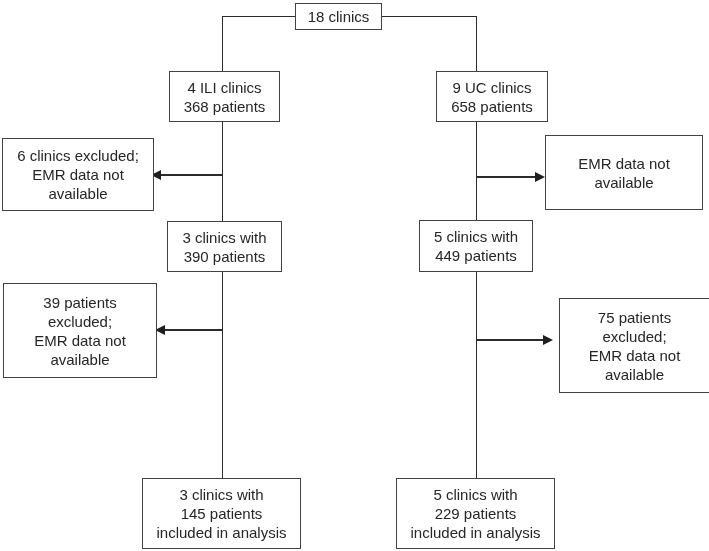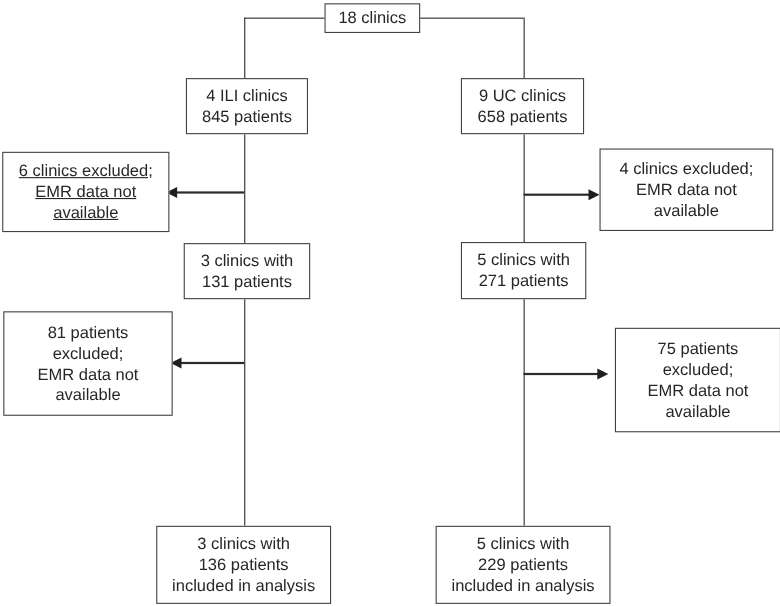--- a/index.html
+++ b/index.html
@@ -27,22 +27,22 @@
     align-items: center;
     text-align: center;
     font-size: 15px;
     line-height: 19px;
   }
   .ln { white-space: nowrap; }
 
   
   .b-top      { left: 295px; top: 3px;   width: 87px;  height: 27px; }
   .b-ili      { left: 169px; top: 71px;  width: 111px; height: 51px; }
-  .b-uc       { left: 419px; top: 71px;  width: 112px; height: 51px; }
-  .b-excl-l1  { left: 2px;   top: 138px; width: 152px; height: 73px; text-decoration: underline; }
+  .b-uc       { left: 436px; top: 71px;  width: 112px; height: 51px; }
+  .b-excl-l1  { left: 2px;   top: 138px; width: 152px; height: 73px; }
   .b-excl-r1  { left: 545px; top: 135px; width: 158px; height: 75px; }
   .b-mid-l    { left: 167px; top: 221px; width: 115px; height: 51px; }
   .b-mid-r    { left: 419px; top: 220px; width: 114px; height: 52px; }
   .b-excl-l2  { left: 3px;   top: 283px; width: 154px; height: 95px; }
   .b-excl-r2  { left: 559px; top: 298px; width: 151px; height: 95px; }
   .b-final-l  { left: 142px; top: 478px; width: 159px; height: 71px; }
   .b-final-r  { left: 396px; top: 478px; width: 159px; height: 71px; }
 
   
   .hline, .vline {
@@ -104,67 +104,66 @@
   <div class="ahead ahead-left a-l2-head"></div>
   <div class="hline a-r2-stem"></div>
   <div class="ahead ahead-right a-r2-head"></div>
 
   <div class="box b-top">
     <div class="ln">18 clinics</div>
   </div>
 
   <div class="box b-ili">
     <div class="ln">4 ILI clinics</div>
-    <div class="ln">845 patients</div>
+    <div class="ln">368 patients</div>
   </div>
 
   <div class="box b-uc">
     <div class="ln">9 UC clinics</div>
     <div class="ln">658 patients</div>
   </div>
 
   <div class="box b-excl-l1">
     <div class="ln">6 clinics excluded;</div>
     <div class="ln">EMR data not</div>
     <div class="ln">available</div>
   </div>
 
   <div class="box b-excl-r1">
-    <div class="ln">4 clinics excluded;</div>
     <div class="ln">EMR data not</div>
     <div class="ln">available</div>
   </div>
 
   <div class="box b-mid-l">
     <div class="ln">3 clinics with</div>
-    <div class="ln">131 patients</div>
+    <div class="ln">390 patients</div>
   </div>
 
   <div class="box b-mid-r">
     <div class="ln">5 clinics with</div>
-    <div class="ln">271 patients</div>
+    <div class="ln">449 patients</div>
   </div>
 
   <div class="box b-excl-l2">
-    <div class="ln">81 patients</div>
+    <div class="ln">39 patients</div>
     <div class="ln">excluded;</div>
     <div class="ln">EMR data not</div>
     <div class="ln">available</div>
   </div>
 
   <div class="box b-excl-r2">
     <div class="ln">75 patients</div>
     <div class="ln">excluded;</div>
     <div class="ln">EMR data not</div>
     <div class="ln">available</div>
   </div>
 
   <div class="box b-final-l">
     <div class="ln">3 clinics with</div>
-    <div class="ln">136 patients</div>
+    <div class="ln">145 patients</div>
     <div class="ln">included in analysis</div>
   </div>
 
   <div class="box b-final-r">
     <div class="ln">5 clinics with</div>
     <div class="ln">229 patients</div>
     <div class="ln">included in analysis</div>
   </div>
 
 </div>

